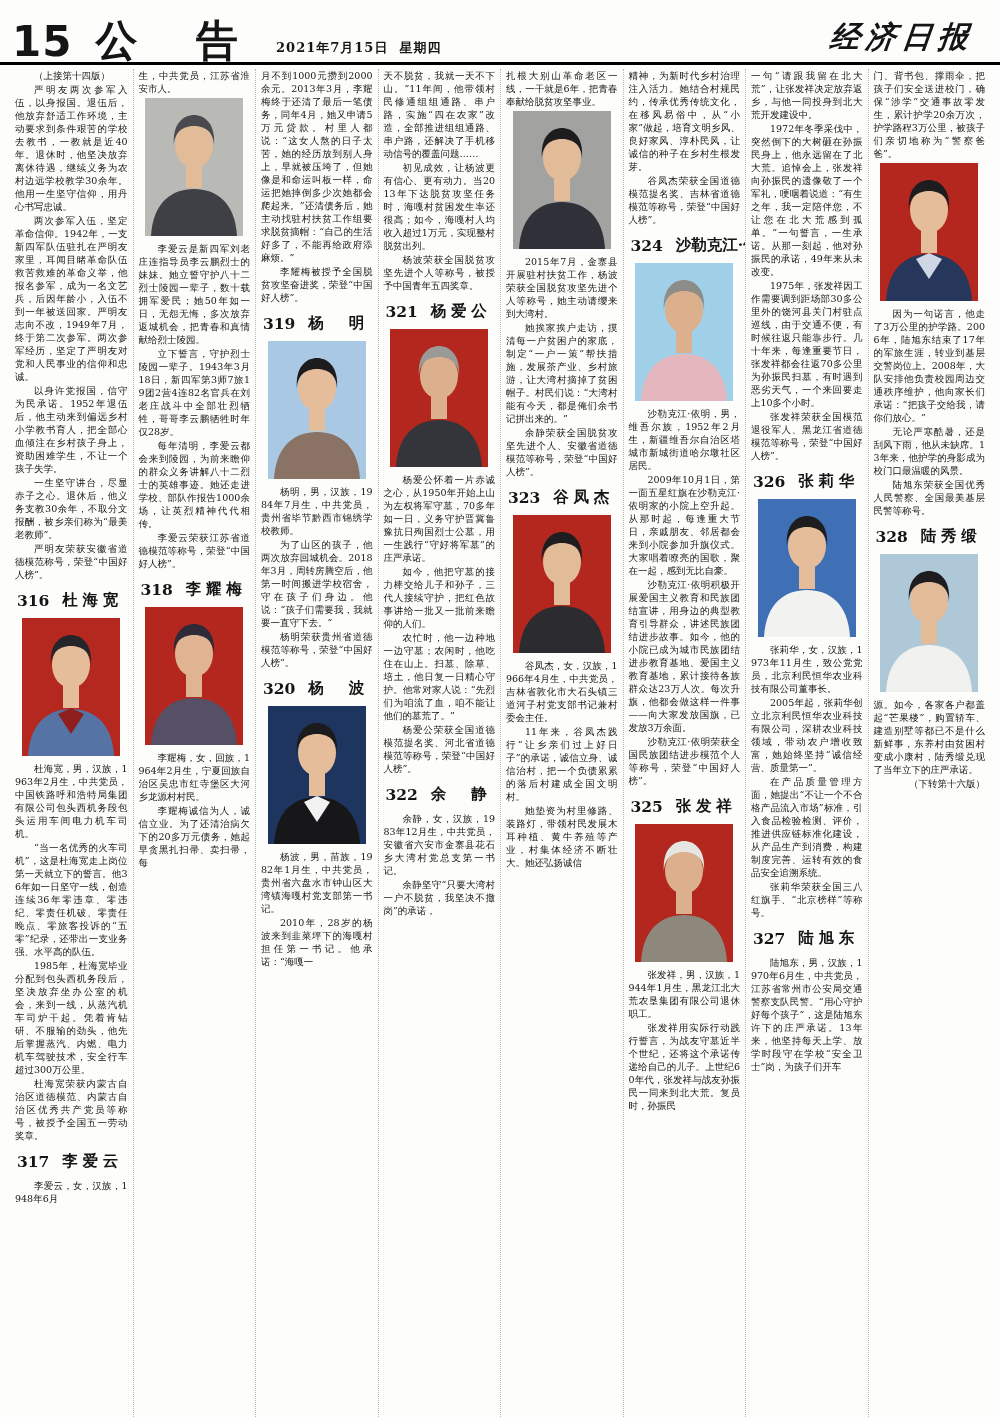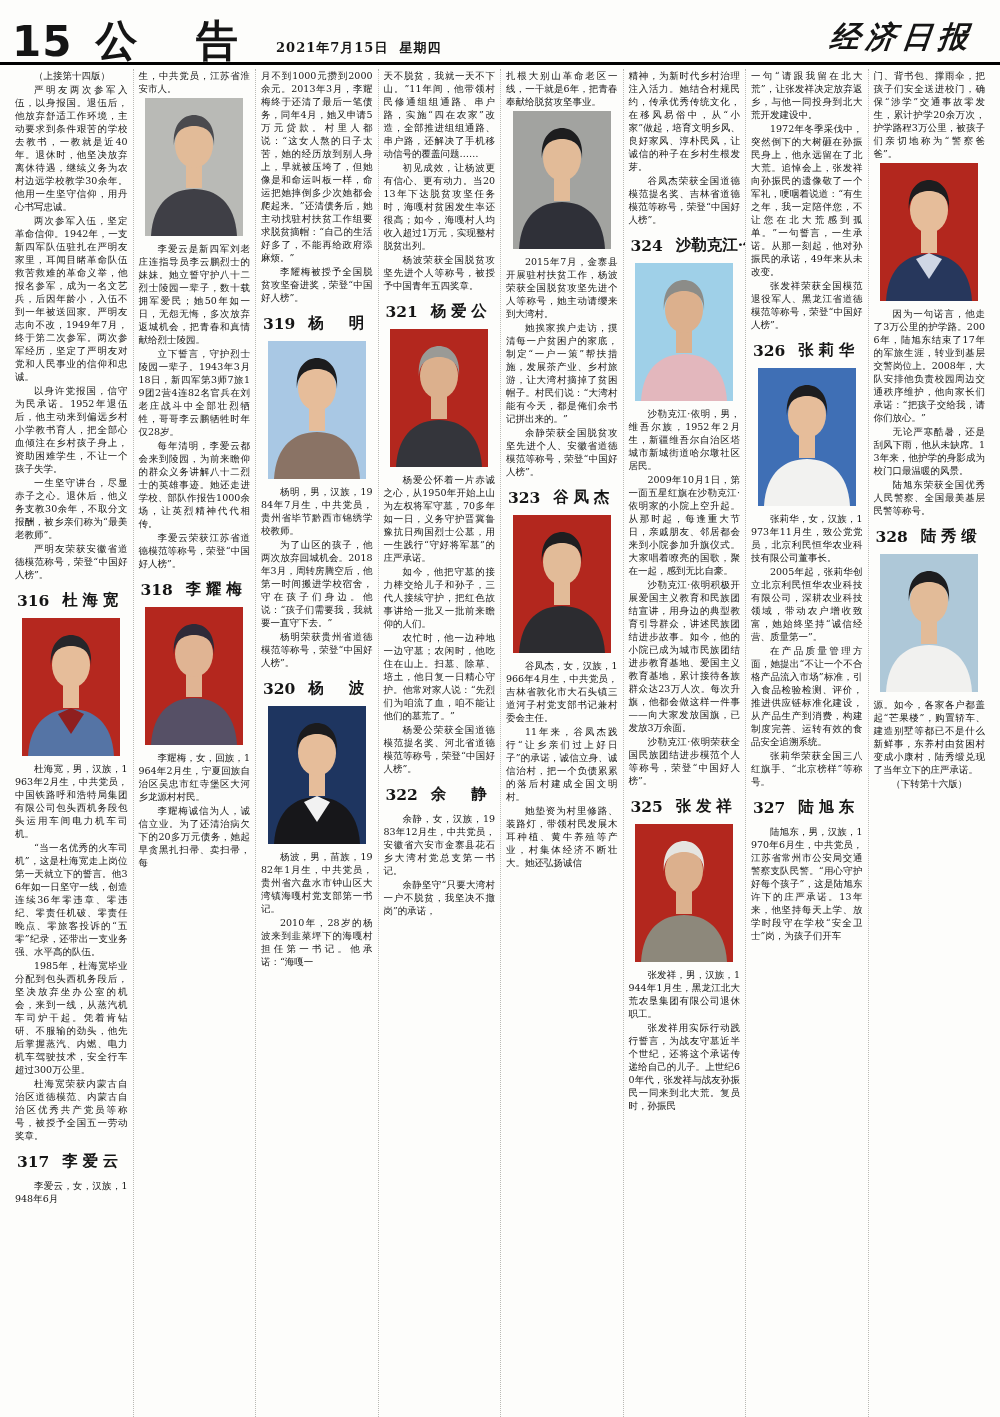--- a/index.html
+++ b/index.html
@@ -17,21 +17,21 @@
   .masthead{font-family:"DejaVu Serif","Liberation Serif",serif;font-style:italic;font-weight:bold;
             font-size:30px;letter-spacing:6px;transform:skewX(-6deg);padding:0 6px 2px 0;}
   
   #columns{display:grid;grid-template-columns:repeat(8,1fr);column-gap:0;
            padding:4px 10px 0 10px;height:1348px;overflow:hidden;}
   .col{overflow:hidden;padding:0 5px;}
   .col + .col{border-left:1px dotted #b9b9b4;}
   .para{margin:0 0 1px 0;font-size:9.5px;line-height:13px;text-align:justify;
         text-indent:2em;word-break:break-all;}
   .para.noind{text-indent:0;}
-  .para.tright{text-align:center;text-indent:0;}
+  .para.tright{text-align:right;text-indent:0;}
   .entry-heading{display:flex;align-items:center;gap:13px;margin:9px 0 7px 2px;
                  font-size:15.5px;font-weight:bold;white-space:nowrap;}
   .entry-heading .ename{letter-spacing:.3em;}
   .photo{width:98px;height:138px;margin:3px auto 6px auto;overflow:hidden;
          box-shadow:0 0 0 1px rgba(0,0,0,.15) inset;}
   .photo svg{display:block;width:100%;height:100%;}
 </style>
 </head>
 <body>
 
@@ -238,20 +238,21 @@
             <ellipse cx="49" cy="47" rx="19" ry="23" fill="#dcb08d"></ellipse>
             <path d="M29,48 C27,25 39,17 49,17 C59,17 71,25 69,48 C69,34 60,28 49,28 C38,28 29,34 29,48 Z" fill="#e5e5e1"></path>
           </svg>
         </div>
         <p class="para">张发祥，男，汉族，1944年1月生，黑龙江北大荒农垦集团有限公司退休职工。</p>
         <p class="para">张发祥用实际行动践行誓言，为战友守墓近半个世纪，还将这个承诺传递给自己的儿子。上世纪60年代，张发祥与战友孙振民一同来到北大荒。复员时，孙振民</p>
       </div>
       <div class="col">
         <p class="para noind">一句“请跟我留在北大荒”，让张发祥决定放弃返乡，与他一同投身到北大荒开发建设中。</p>
         <p class="para">1972年冬季采伐中，突然倒下的大树砸在孙振民身上，他永远留在了北大荒。追悼会上，张发祥向孙振民的遗像敬了一个军礼，哽咽着说道：“有生之年，我一定陪伴您，不让您在北大荒感到孤单。”一句誓言，一生承诺。从那一刻起，他对孙振民的承诺，49年来从未改变。</p>
+        <p class="para">1975年，张发祥因工作需要调到距场部30多公里外的饶河县关门村驻点巡线，由于交通不便，有时候往返只能靠步行。几十年来，每逢重要节日，张发祥都会往返70多公里为孙振民扫墓，有时遇到恶劣天气，一个来回要走上10多个小时。</p>
         <p class="para">张发祥荣获全国模范退役军人、黑龙江省道德模范等称号，荣登“中国好人榜”。</p>
         <div class="entry-heading">
           <span class="enum">326</span>
           <span class="ename">张莉华</span>
         </div>
         <div class="photo">
           <svg viewBox="0 0 98 138" preserveAspectRatio="none">
             <rect x="0" y="0" width="98" height="138" fill="#3f6fb5"></rect>
             <rect x="41" y="66" width="16" height="24" fill="#e6bd9a"></rect>
             <path d="M6,138 C8,104 27,91 49,91 C71,91 90,104 92,138 Z" fill="#f2f2f0"></path>

